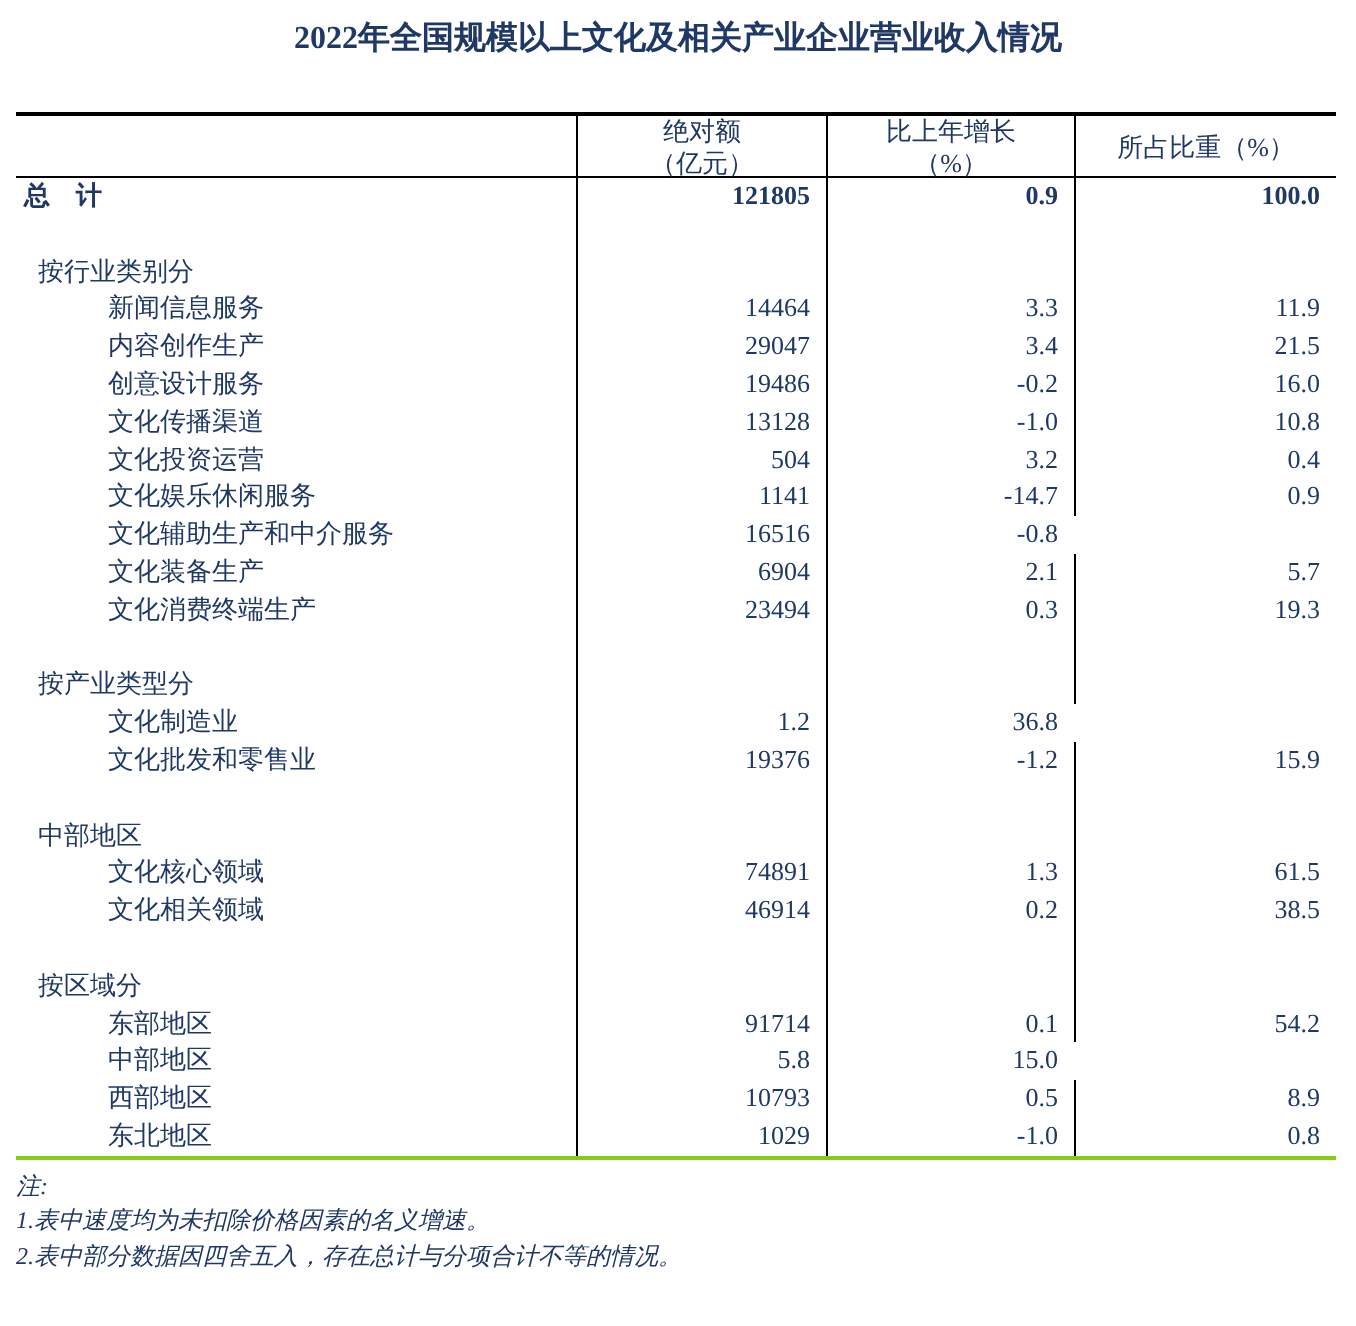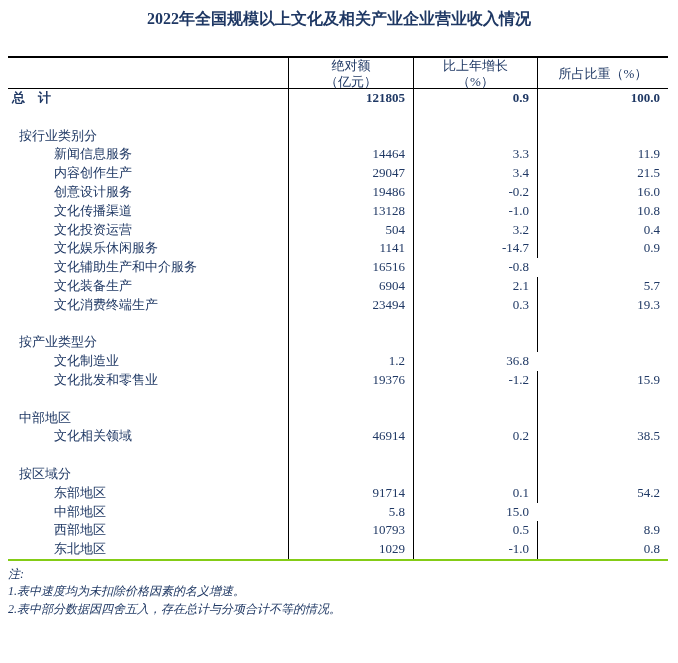--- a/index.html
+++ b/index.html
@@ -217,20 +217,26 @@
           <div class="cell c-num"></div>
           <div class="cell c-num"></div>
         </div>
         <div class="trow section">
           <div class="cell c-label">中部地区</div>
           <div class="cell c-num"></div>
           <div class="cell c-num"></div>
           <div class="cell c-num"></div>
         </div>
         <div class="trow item">
+          <div class="cell c-label">文化核心领域</div>
+          <div class="cell c-num">74891</div>
+          <div class="cell c-num">1.3</div>
+          <div class="cell c-num">61.5</div>
+        </div>
+        <div class="trow item">
           <div class="cell c-label">文化相关领域</div>
           <div class="cell c-num">46914</div>
           <div class="cell c-num">0.2</div>
           <div class="cell c-num">38.5</div>
         </div>
         <div class="trow spacer">
           <div class="cell c-label"></div>
           <div class="cell c-num"></div>
           <div class="cell c-num"></div>
           <div class="cell c-num"></div>

